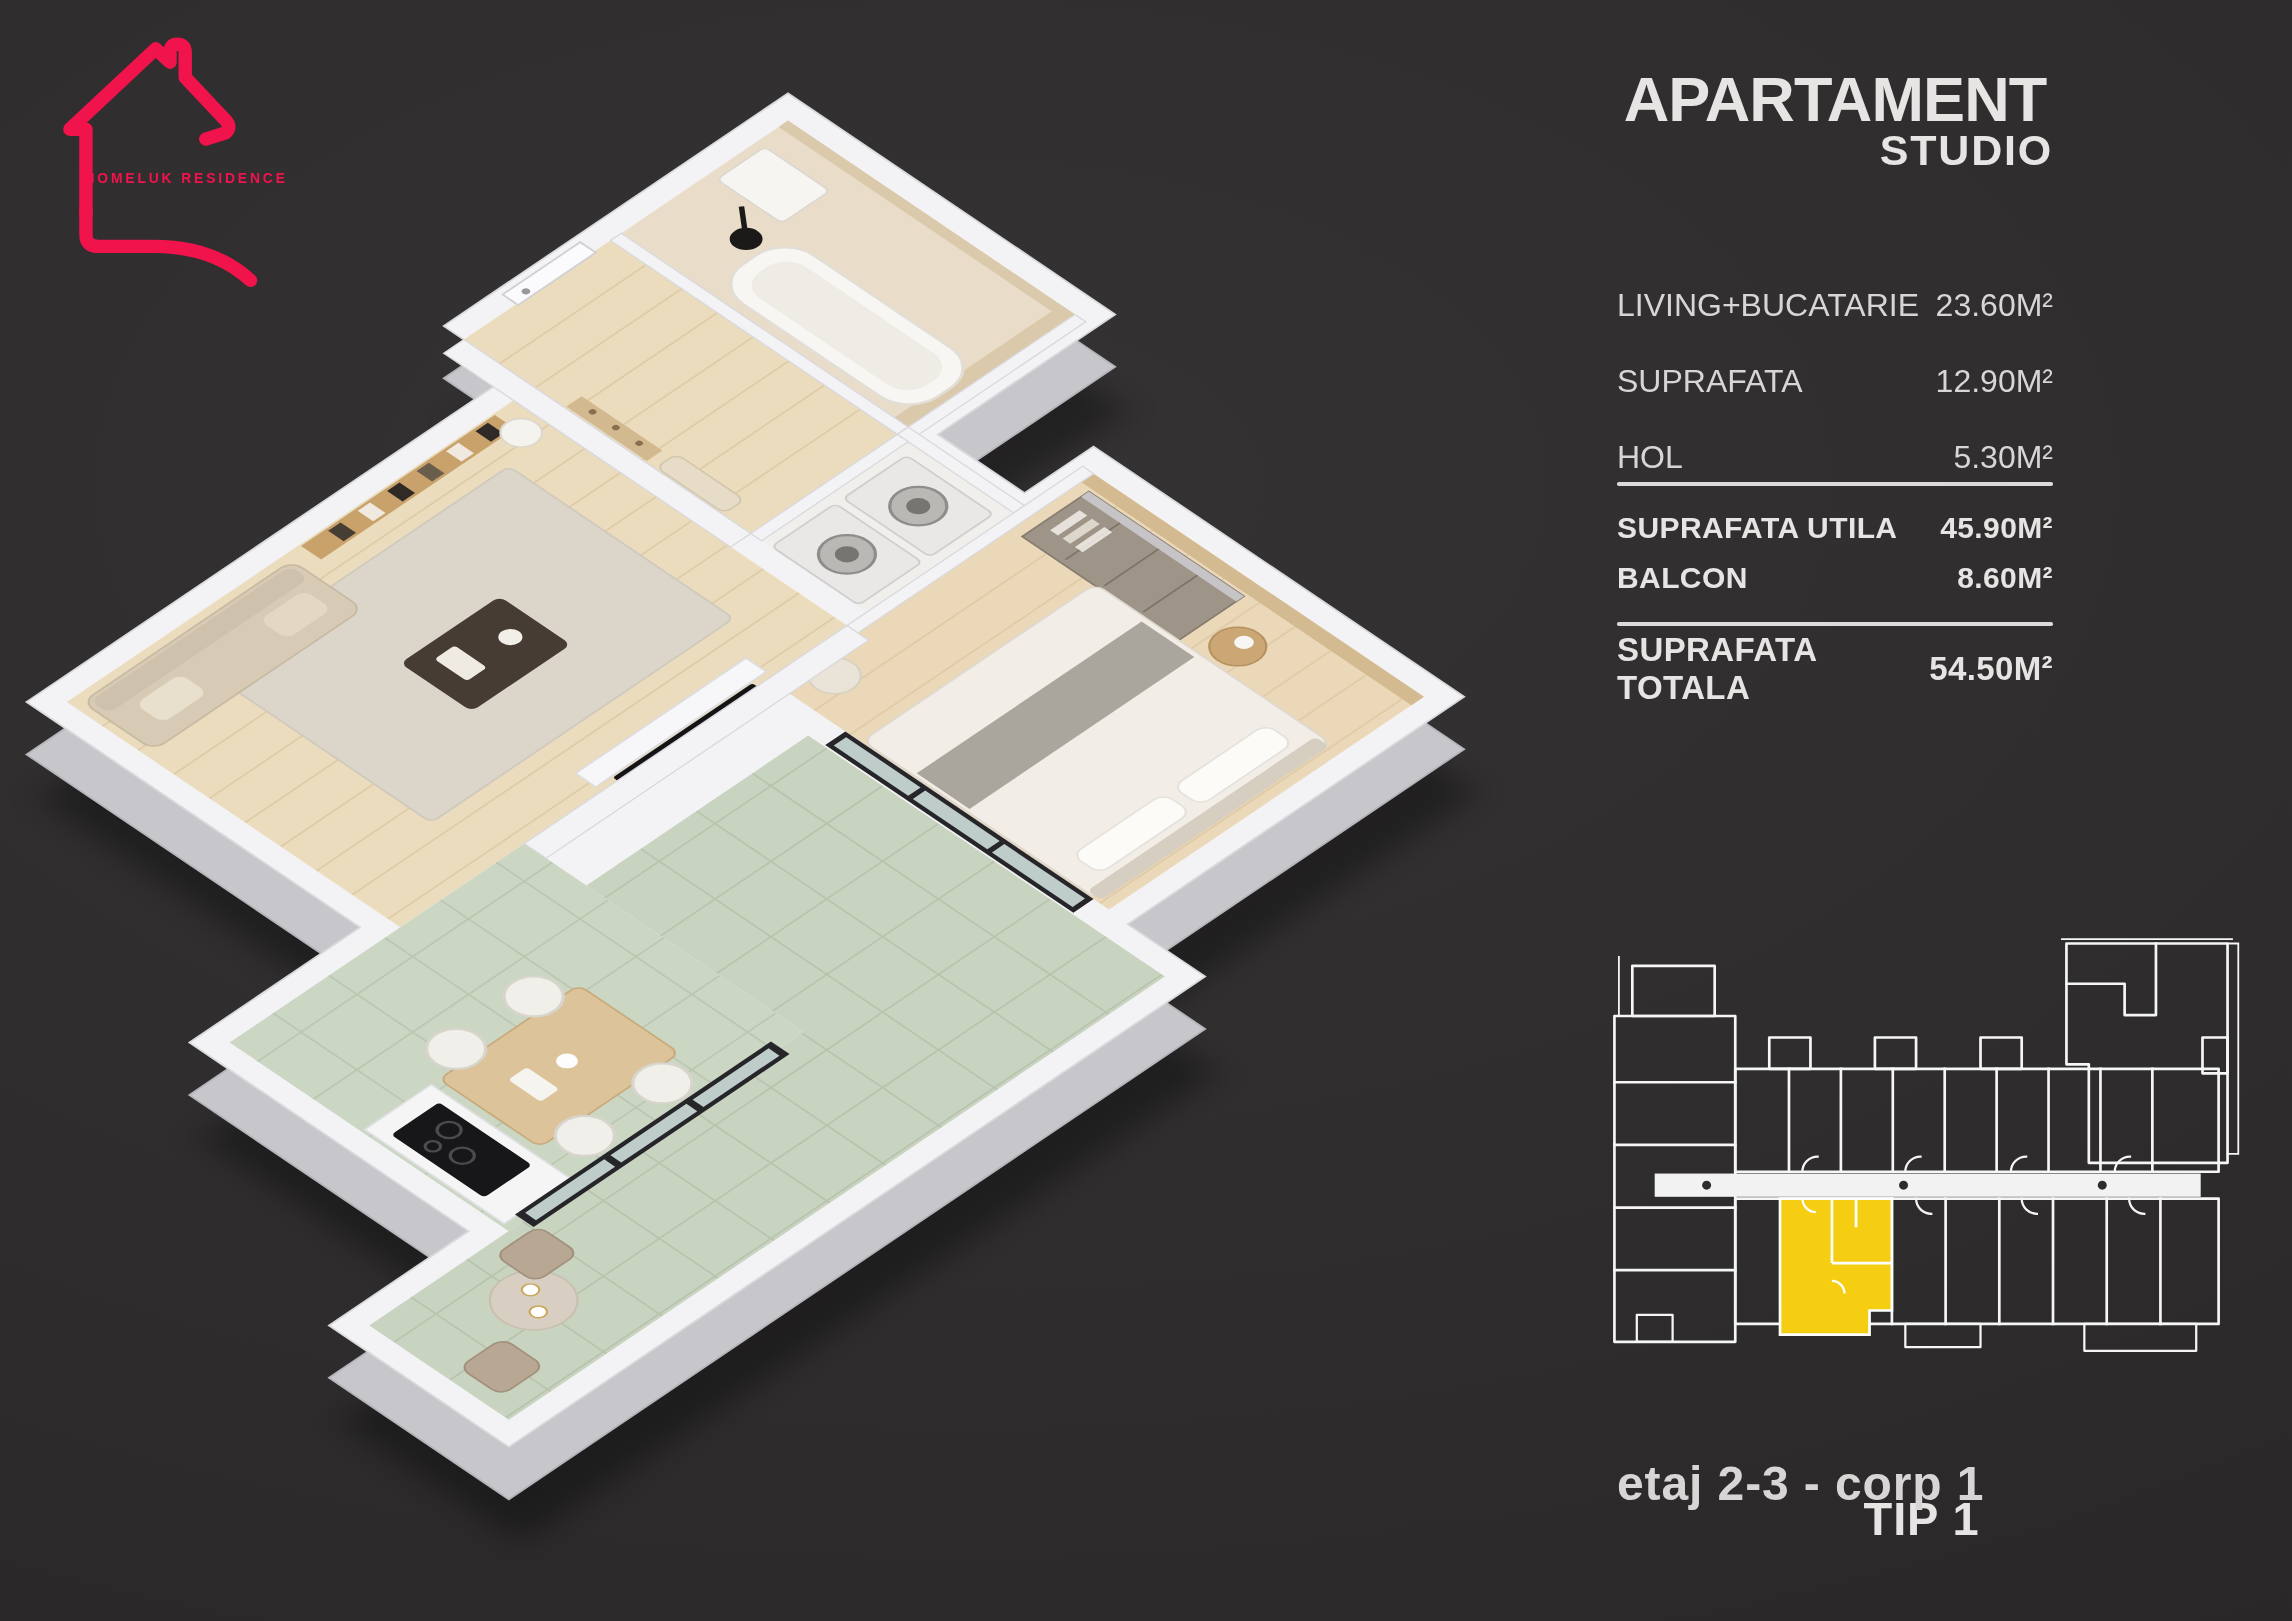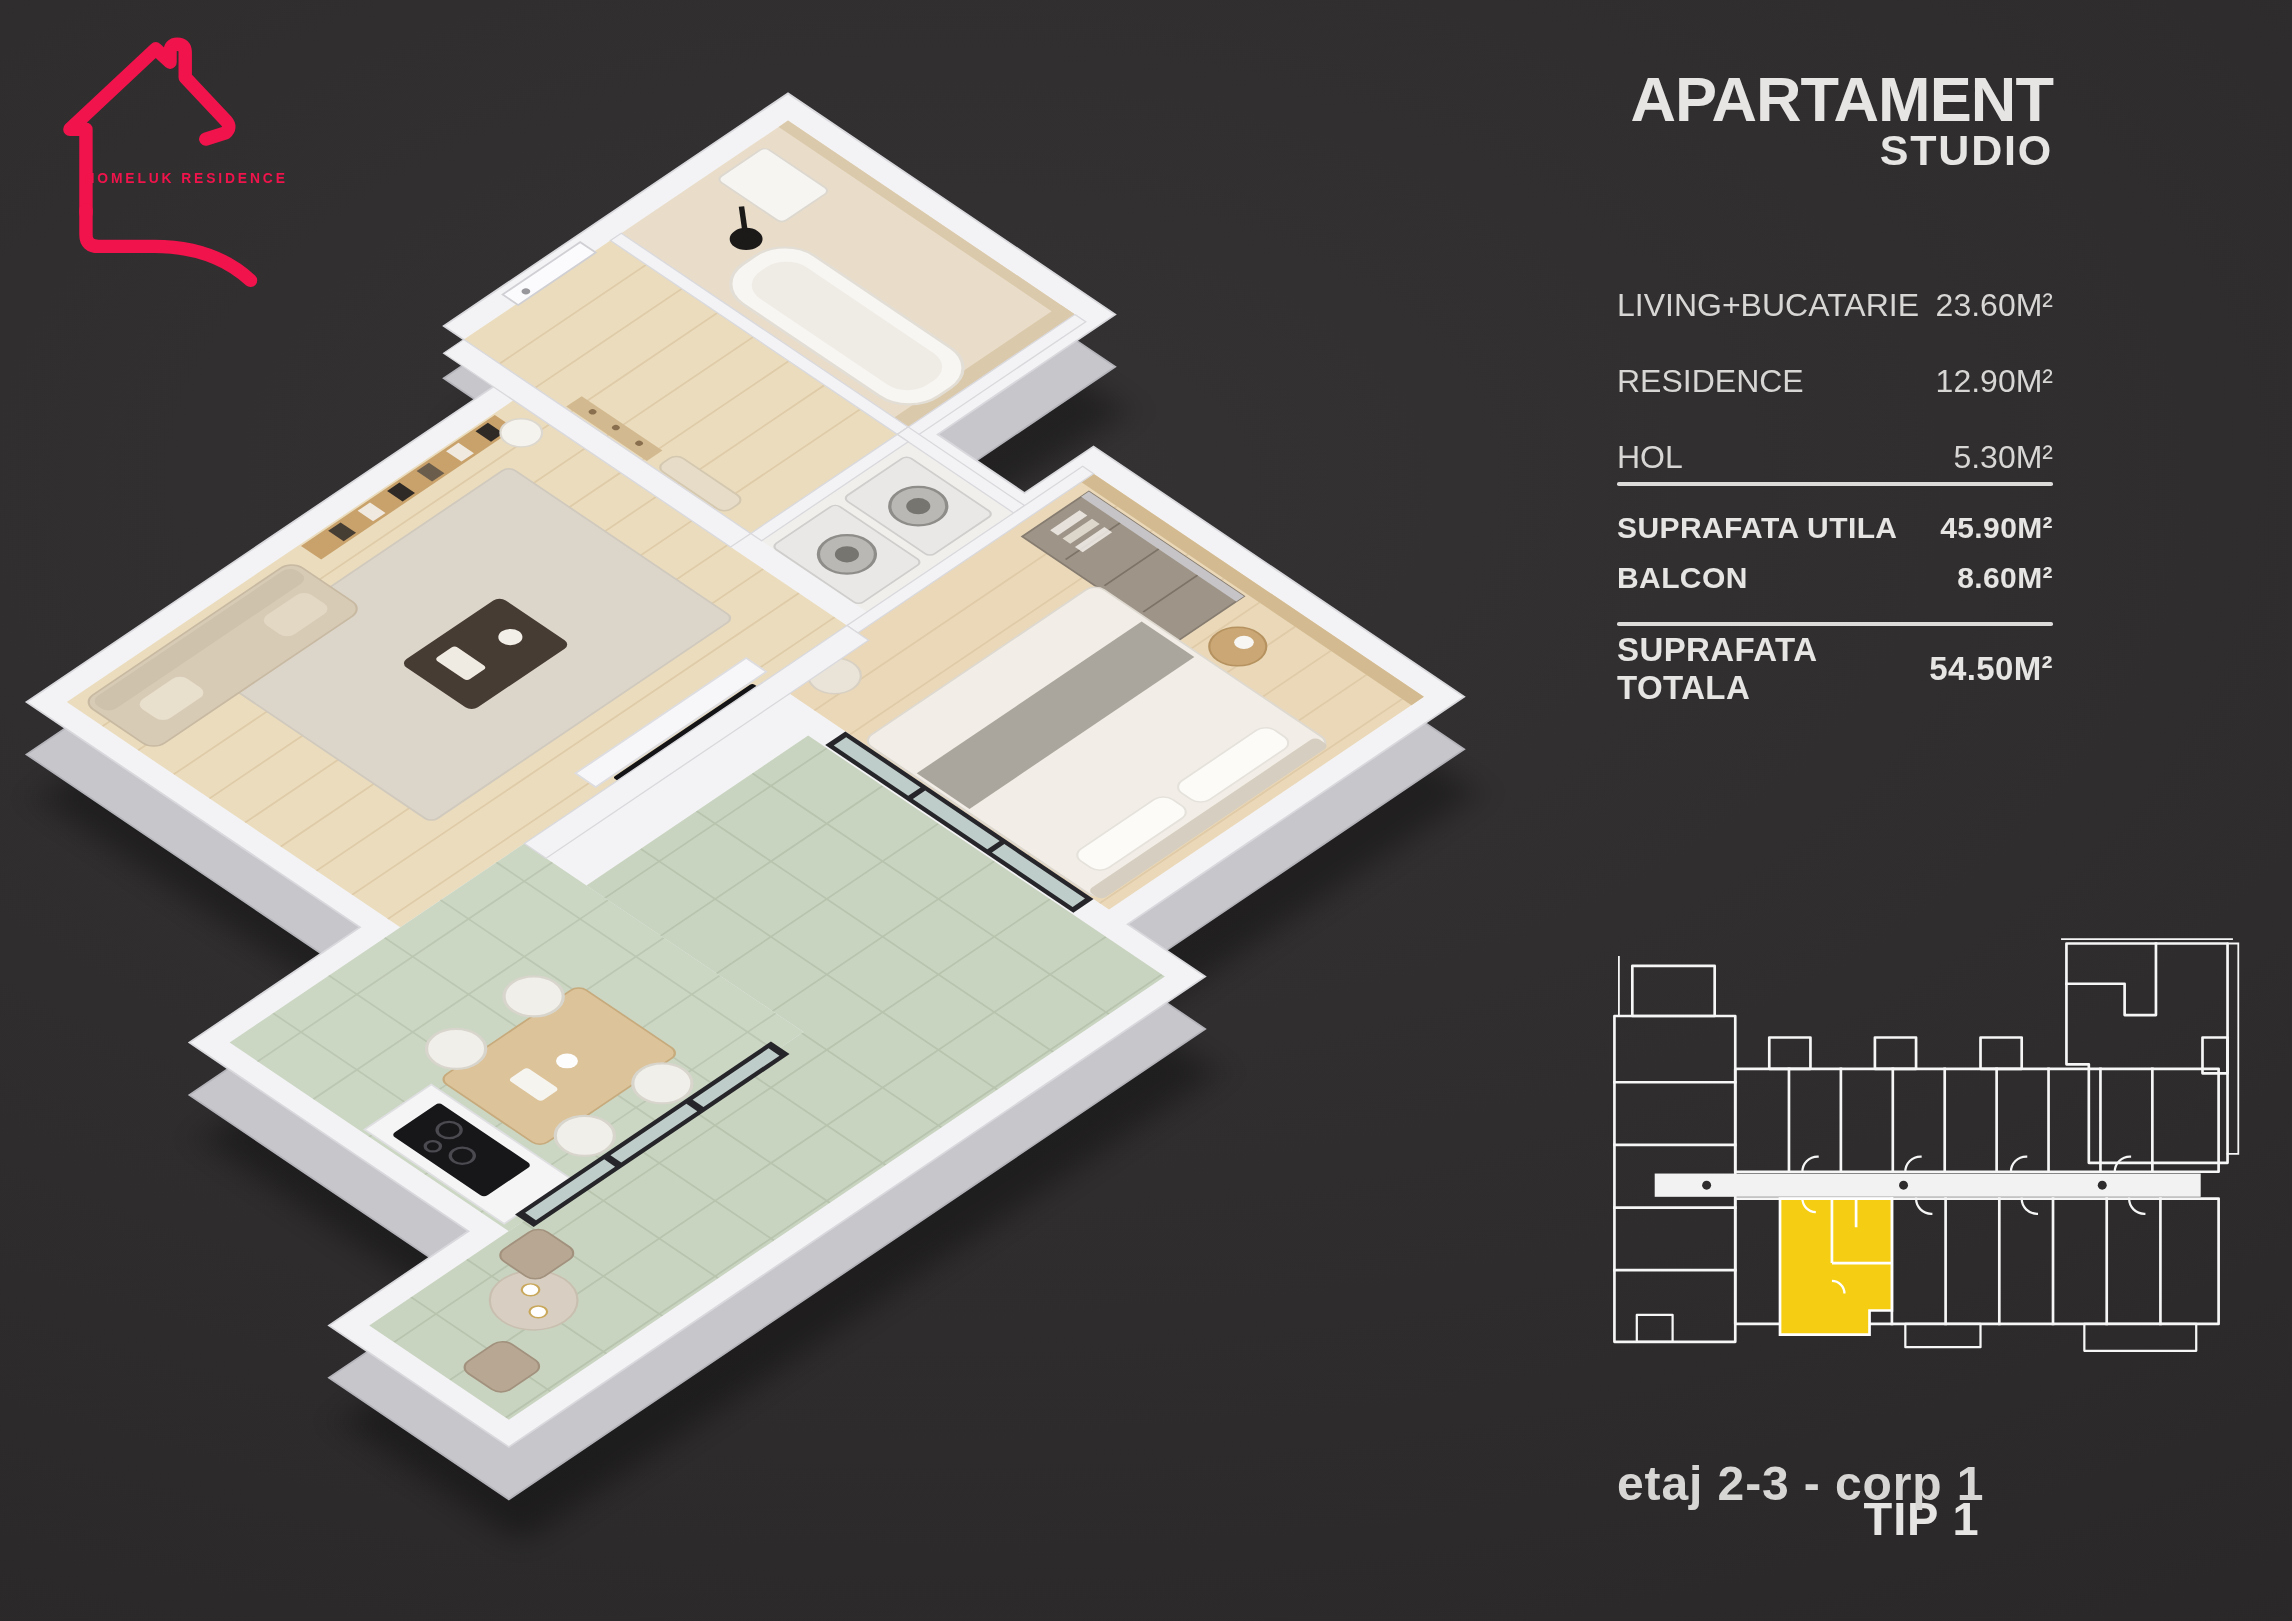--- a/index.html
+++ b/index.html
@@ -8,21 +8,21 @@
     --wall:#f3f3f5; --wall_side:#c6c6cb; --wood:#eadcbd; --tile:#cbd6c3;
   }
   *{margin:0;padding:0;box-sizing:border-box;}
   html,body{width:2293px;height:1621px;overflow:hidden;}
   body{font-family:"Liberation Sans", sans-serif;}
   .stage{position:relative;width:2293px;height:1621px;
     background:radial-gradient(120% 95% at 42% 30%, #343233 0%, var(--bg) 55%, #282627 100%);}
   svg{display:block;}
   .logo{position:absolute;left:23px;top:12.5px;width:269px;height:279px;}
   .plan3d{position:absolute;left:0;top:0;width:1576px;height:1621px;}
-  .title{position:absolute;left:1617px;top:66px;width:436px;text-align:right;
+  .title{position:absolute;left:1617px;top:66px;width:436px;text-align:center;
     font-size:63px;font-weight:800;letter-spacing:-0.9px;color:var(--text_primary);line-height:1.05;}
   .subtitle{position:absolute;left:1617px;top:126px;width:436px;text-align:right;
     font-size:43px;font-weight:800;letter-spacing:1.8px;color:var(--text_primary);}
   .rooms-list{position:absolute;left:1617px;top:254px;width:436px;}
   .arow{display:flex;justify-content:space-between;align-items:center;height:50px;
     font-size:32px;font-weight:400;color:var(--text_secondary);margin-top:26px;}
   .divider{position:absolute;left:1617px;width:436px;height:3.6px;background:var(--divider);border-radius:1.8px;}
   .d1{top:482px;} .d2{top:622px;}
   .summary-list{position:absolute;left:1617px;top:503px;width:436px;}
   .srow{display:flex;justify-content:space-between;align-items:center;height:50px;
@@ -238,21 +238,21 @@
 
   <div class="title">APARTAMENT</div>
   <div class="subtitle">STUDIO</div>
 
   <div class="rooms-list">
     <div class="arow">
       <span>LIVING+BUCATARIE</span>
       <span>23.60M²</span>
     </div>
     <div class="arow">
-      <span>RESIDENCE</span>
+      <span>SUPRAFATA</span>
       <span>12.90M²</span>
     </div>
     <div class="arow">
       <span>HOL</span>
       <span>5.30M²</span>
     </div>
   </div>
 
   <div class="divider d1"></div>
 

